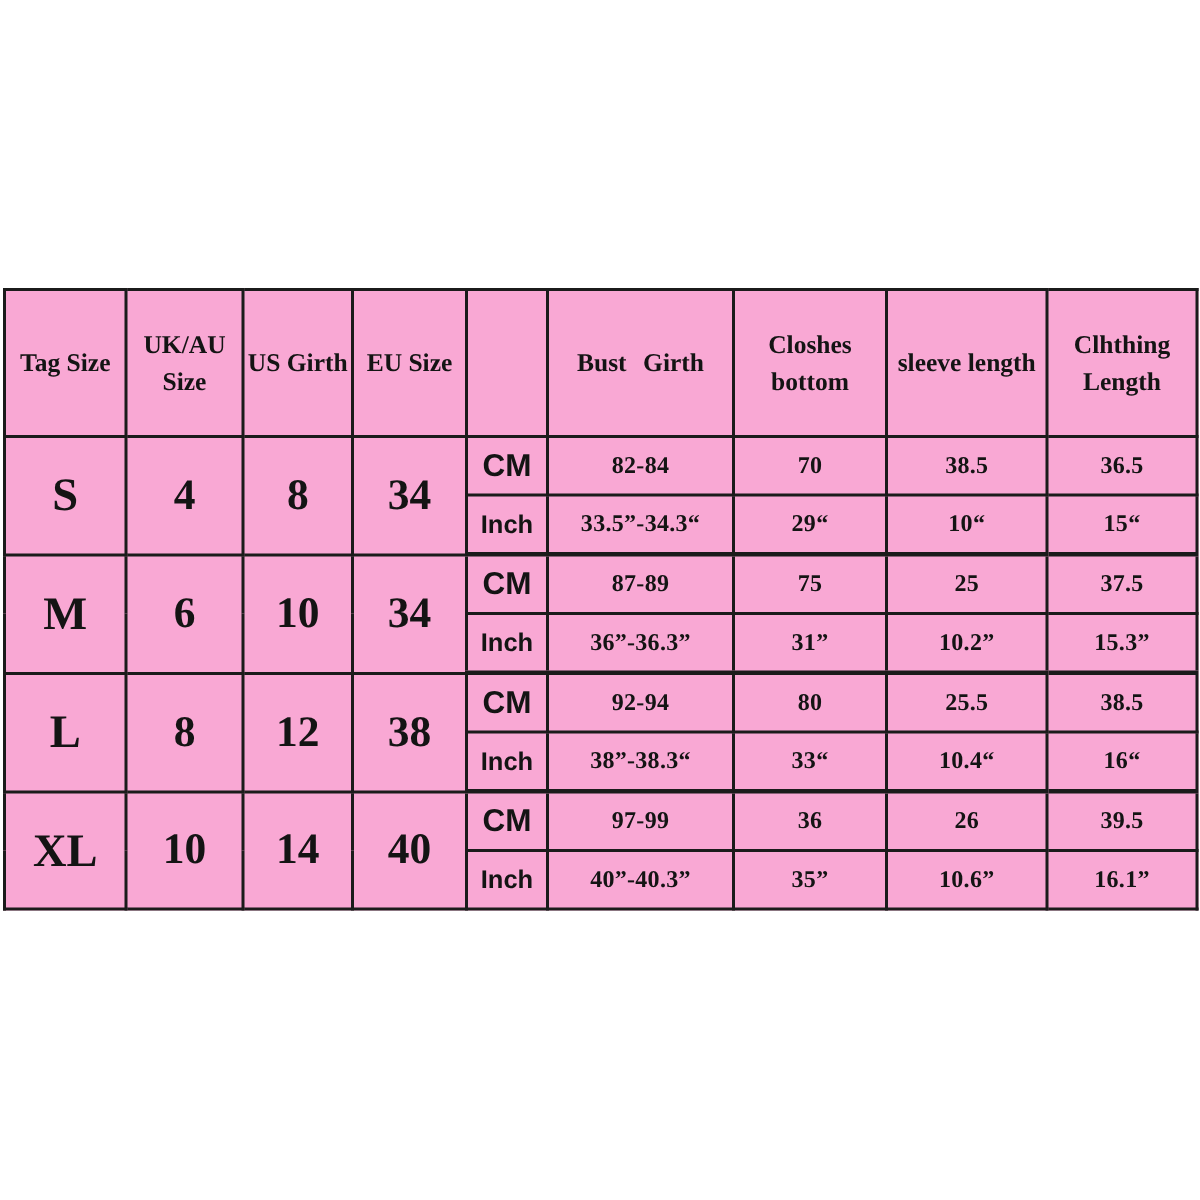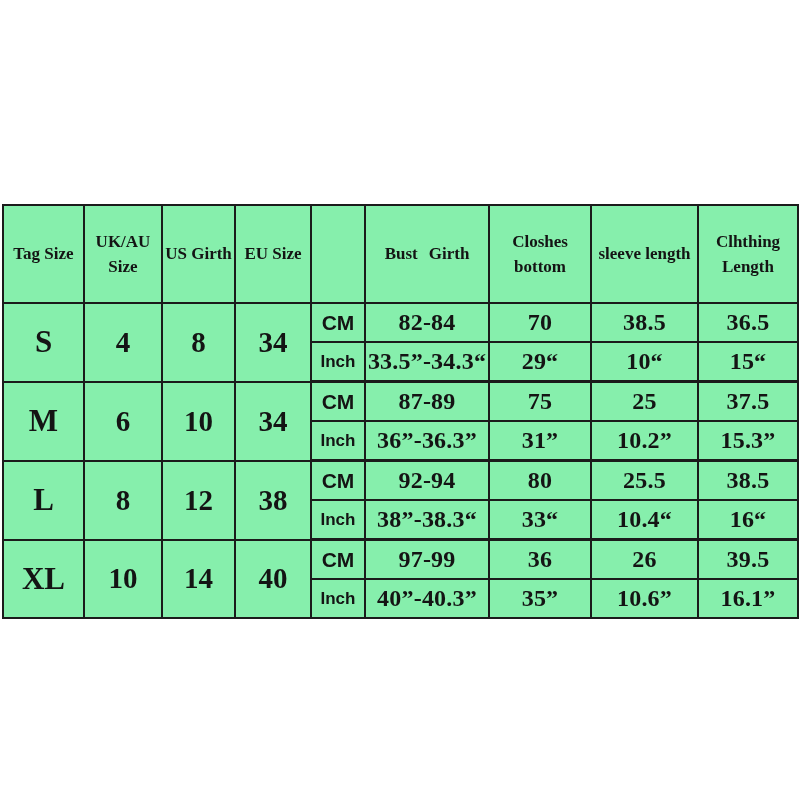--- a/index.html
+++ b/index.html
@@ -13,25 +13,25 @@
   .page {
     position: relative;
     width: 800px;
     height: 800px;
     background: #ffffff;
     overflow: hidden;
   }
   table.size-chart {
     position: absolute;
     left: 2px;
-    top: 204px;
+    top: 192px;
     width: 795px;
     border-collapse: collapse;
     table-layout: fixed;
-    background: #86efac;
+    background: #f9a8d4;
   }
   table.size-chart td {
     border: 2px solid #1b1b1b;
     text-align: center;
     vertical-align: middle;
     color: #141414;
     font-weight: bold;
     padding: 0;
     overflow: hidden;
   }
@@ -57,21 +57,21 @@
   tr.cm-row td, tr.inch-row td { height: 37px; }
 
   td.tag-cell { font-size: 31px; }
   td.num-cell { font-size: 29px; }
   td.unit-cell {
     font-family: "Liberation Sans", "DejaVu Sans", sans-serif;
     border-radius: 10px;
   }
   td.unit-cm   { font-size: 21px; }
   td.unit-inch { font-size: 17px; }
-  td.val-cell  { font-size: 24px; letter-spacing: 0.2px; }
+  td.val-cell  { font-size: 16px; letter-spacing: 0.2px; }
 </style>
 </head>
 <body>
 
 <div class="page">
   <table class="size-chart">
     <colgroup>
       <col style="width:81px">
         <col style="width:78px">
         <col style="width:73px">

